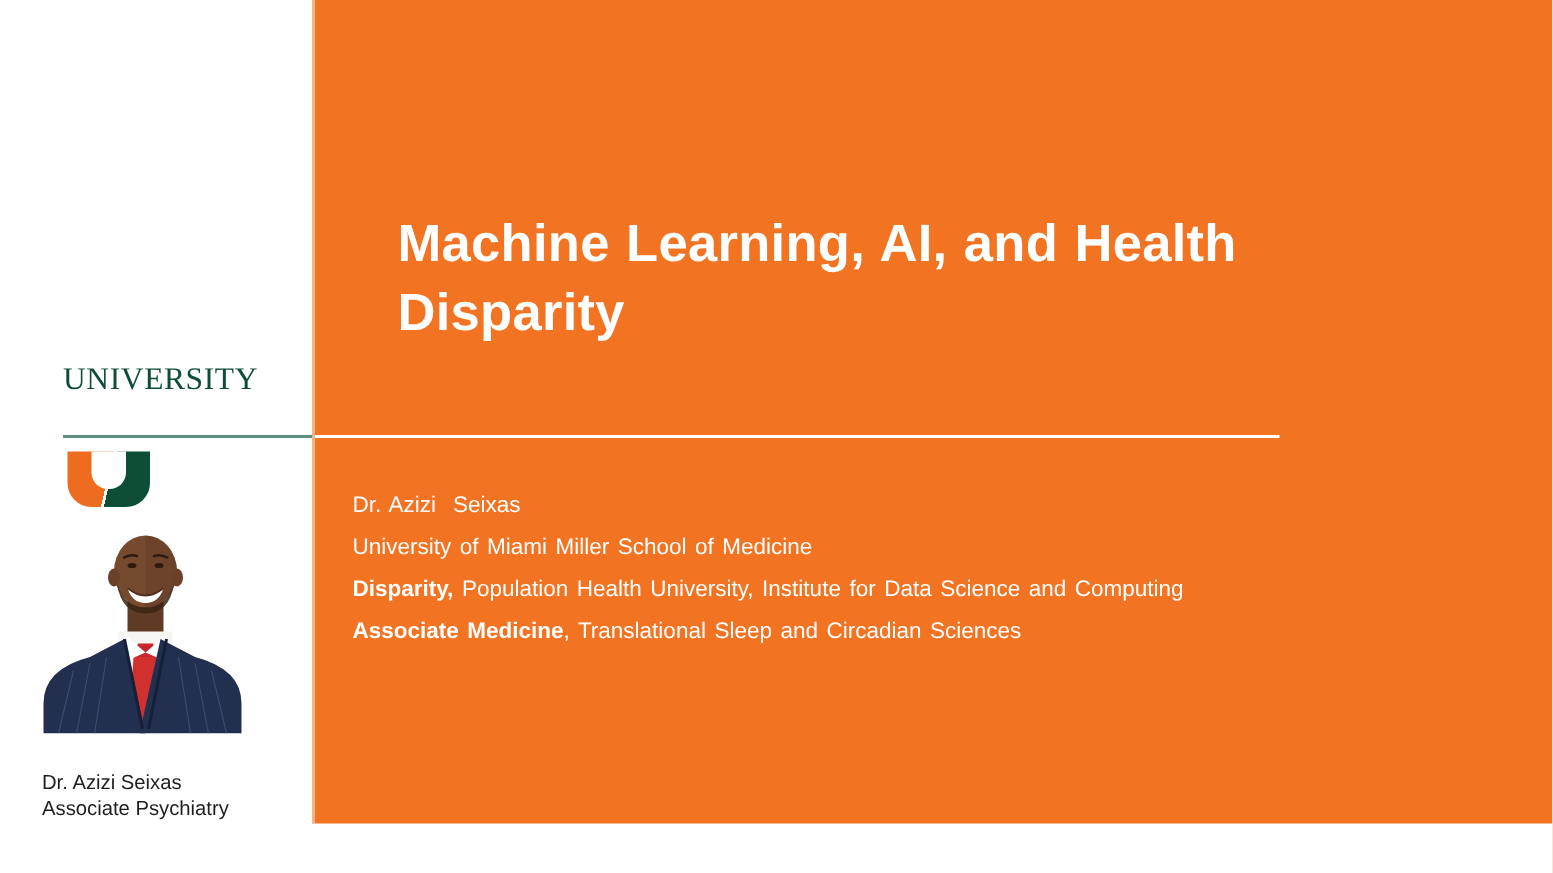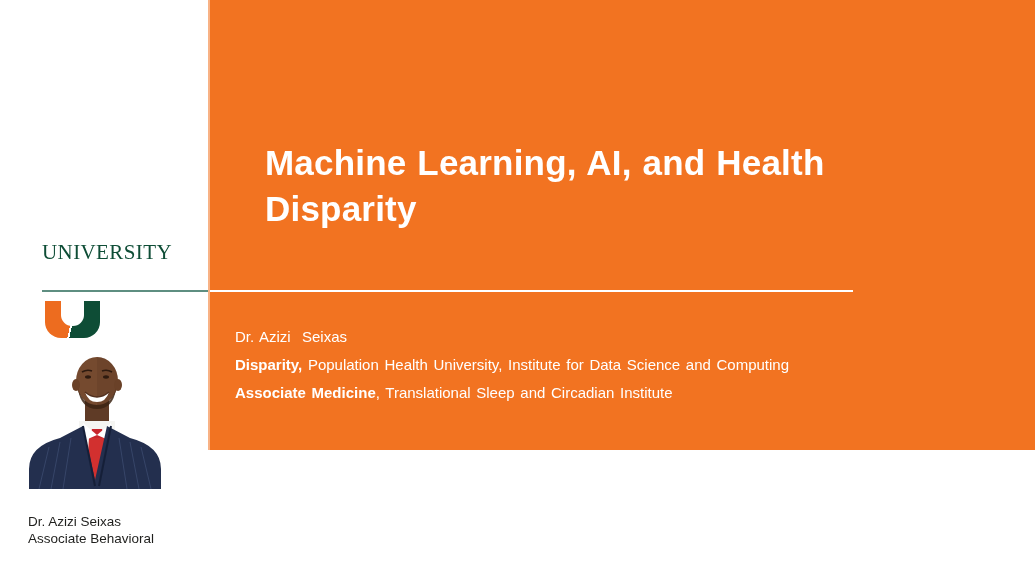--- a/index.html
+++ b/index.html
@@ -40,21 +40,21 @@
 
   .photo { position:absolute; left:25px; top:347px; width:140px; height:142px; }
 
   .caption {
     position:absolute; left:28px; top:513px;
     font-size:13.5px; line-height:17px; color:var(--caption-text,#1F1F1D);
   }
 
   
   .panel {
-    position:absolute; left:208px; top:0; width:827px; height:450px;
+    position:absolute; left:208px; top:0; width:827px; height:549px;
     background:var(--panel-orange,#F27321);
     border-left:2px solid rgba(255,255,255,0.45);
     box-sizing:border-box;
     color:#ffffff;
   }
   .title {
     position:absolute; left:55px; top:140px; width:700px; margin:0;
     font-size:35px; line-height:46px; font-weight:bold;
     letter-spacing:0.2px; word-spacing:1px;
     color:var(--title-text,#FFFFFF);
@@ -127,32 +127,33 @@
             <path d="M102 142 L94 91"></path>
         </g>
 
         <path d="M58 79 l12 60" stroke="#151f38" stroke-width="2" fill="none"></path>
         <path d="M86 79 l-12 60" stroke="#151f38" stroke-width="2" fill="none"></path>
       </svg>
     </div>
 
     <div class="caption">
       <div>Dr. Azizi Seixas</div>
-      <div>Associate Behavioral</div>
+      <div>Associate Psychiatry</div>
     </div>
 
   </aside>
 
   <section class="panel">
 
     <h1 class="title">Machine Learning, AI, and Health Disparity</h1>
 
     <div class="rule-white"></div>
 
     <div class="creds">
       <p class="cred"><b></b><span>Dr. Azizi  Seixas</span></p>
+      <p class="cred"><b></b><span>University of Miami Miller School of Medicine</span></p>
       <p class="cred"><b>Disparity,</b><span> Population Health University, Institute for Data Science and Computing</span></p>
-      <p class="cred"><b>Associate Medicine</b><span>, Translational Sleep and Circadian Institute</span></p>
+      <p class="cred"><b>Associate Medicine</b><span>, Translational Sleep and Circadian Sciences</span></p>
     </div>
 
   </section>
 
 </div>
 
 </body></html>

